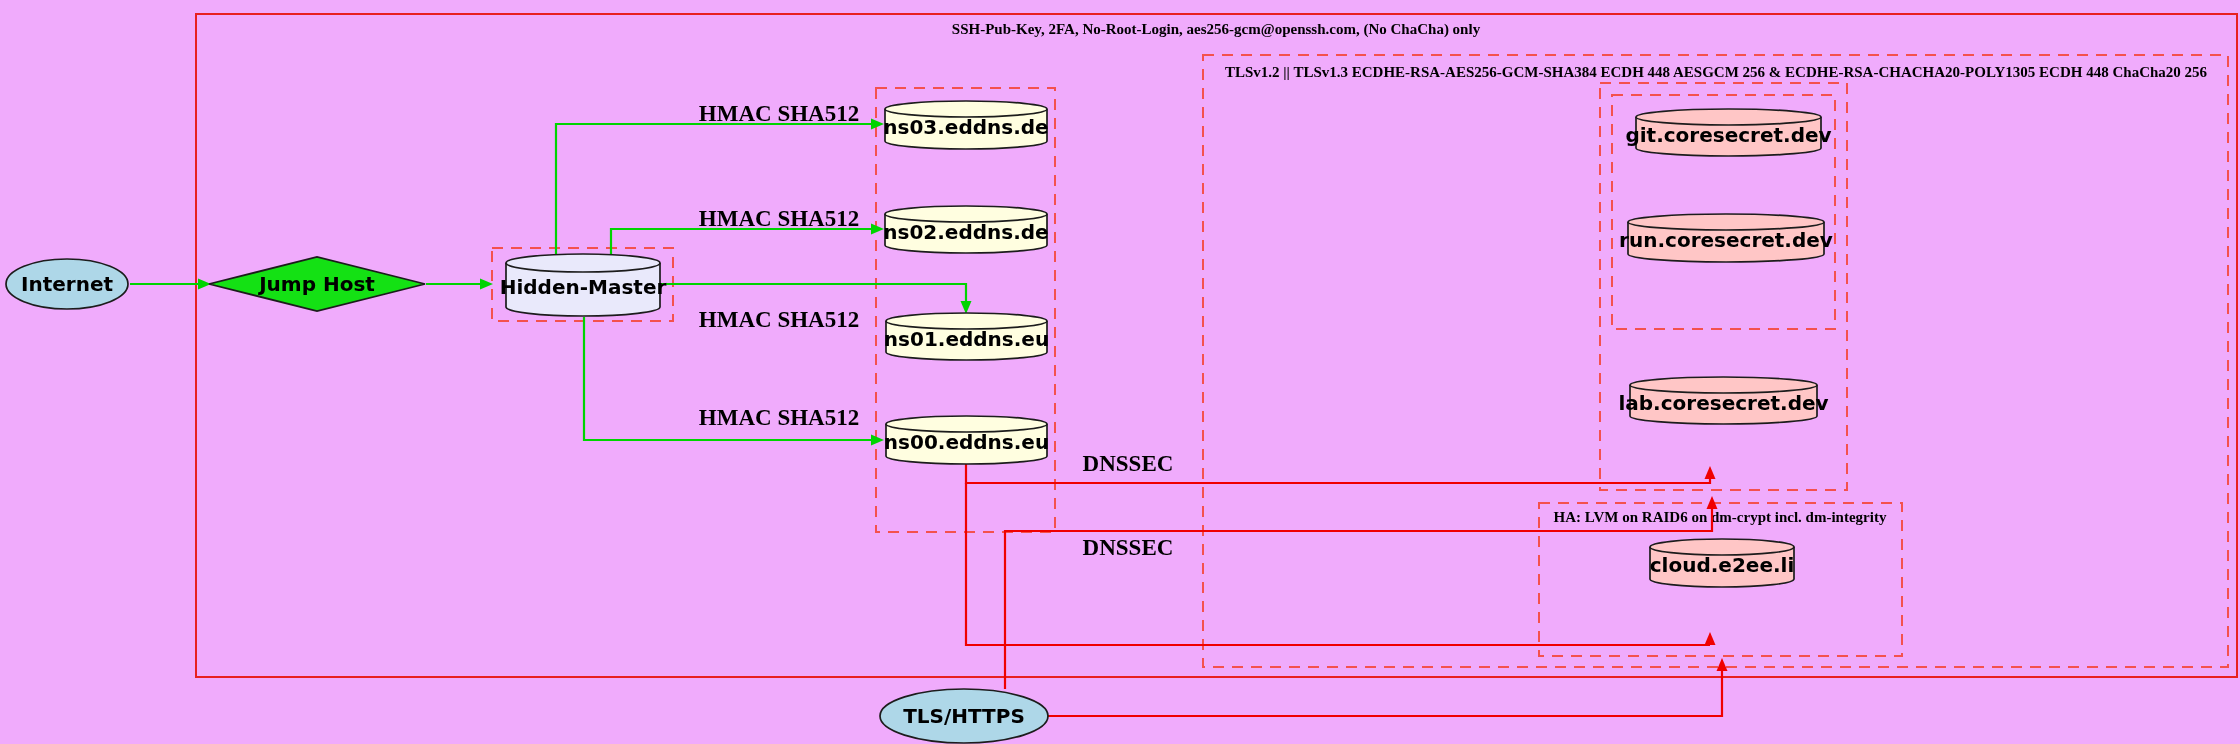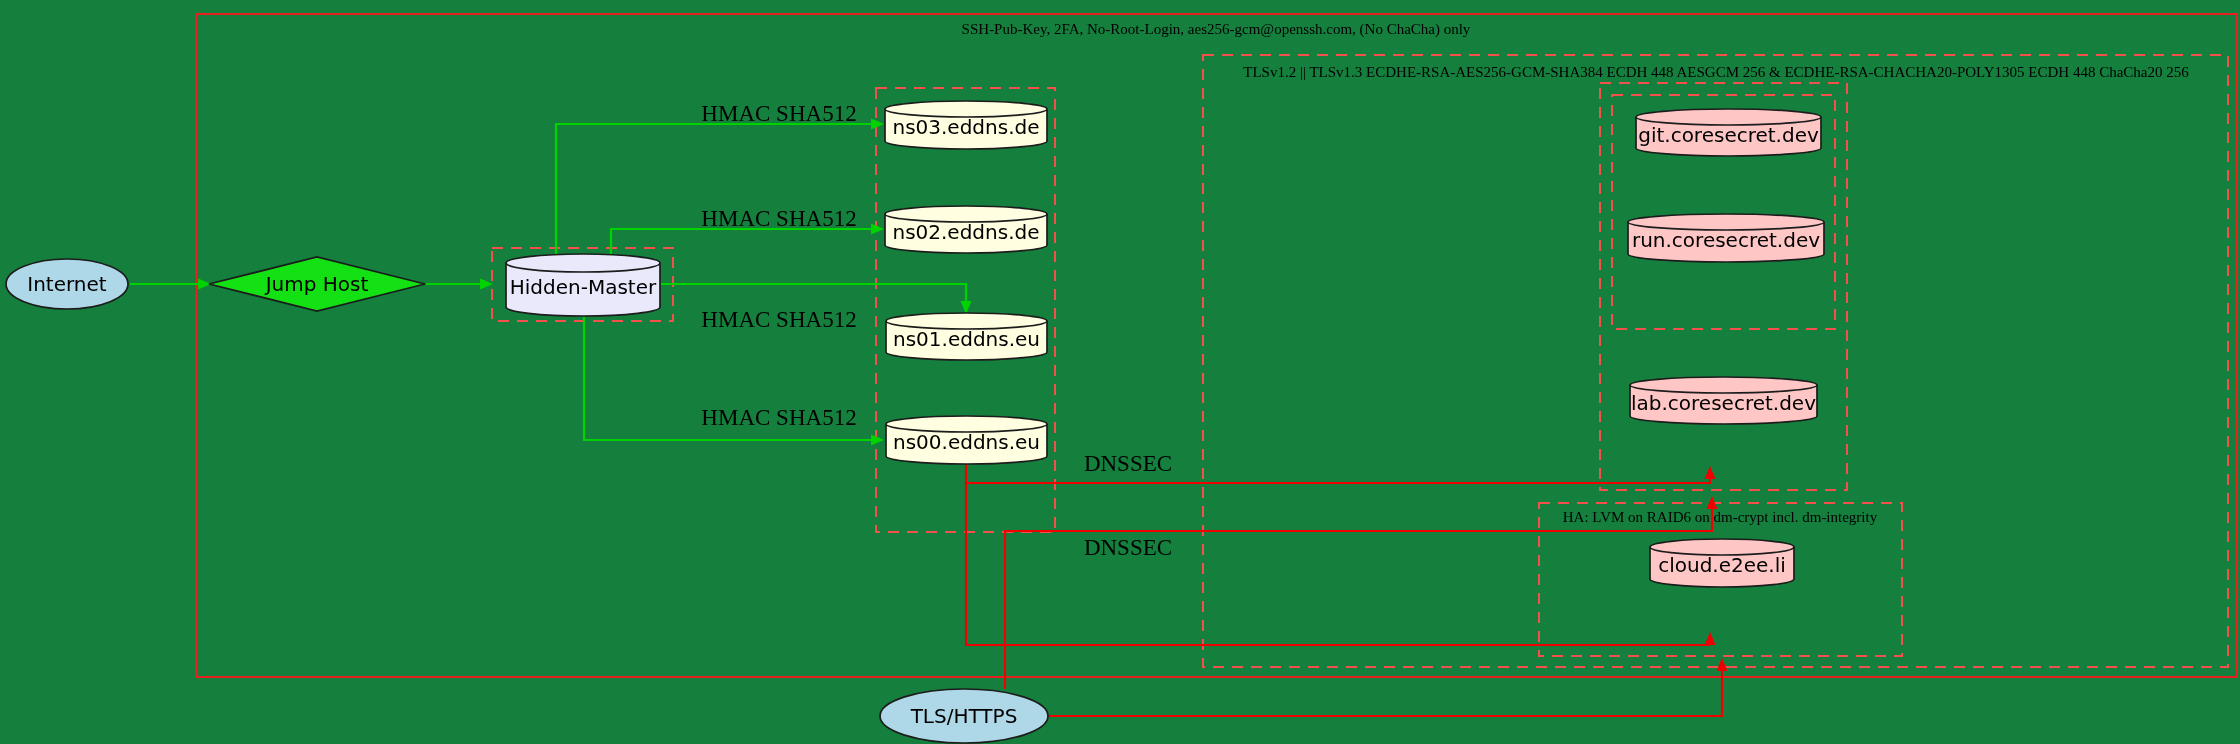--- a/index.html
+++ b/index.html
@@ -1,16 +1,16 @@
 <!DOCTYPE html>
 <html><head>
 <meta charset="utf-8">
 <style>
   html,body{margin:0;padding:0;background:#ffffff;}
-  #stage{position:relative;width:2240px;height:744px;background:#15803d;overflow:hidden;}
+  #stage{position:relative;width:2240px;height:744px;background:#f0abfc;overflow:hidden;font-weight:bold;}
   svg{display:block;}
   .node-label{font-family:"DejaVu Sans","Liberation Sans",sans-serif;font-size:20px;fill:#000;}
   .edge-label{font-family:"Liberation Serif","DejaVu Serif",serif;font-size:23px;fill:#000;}
   .cluster-label{font-family:"Liberation Serif","DejaVu Serif",serif;fill:#000;}
 </style>
 </head>
 <body>
 
 <div id="stage">
   <svg id="dg" width="2240" height="744" viewBox="0 0 2240 744" xmlns="http://www.w3.org/2000/svg">

